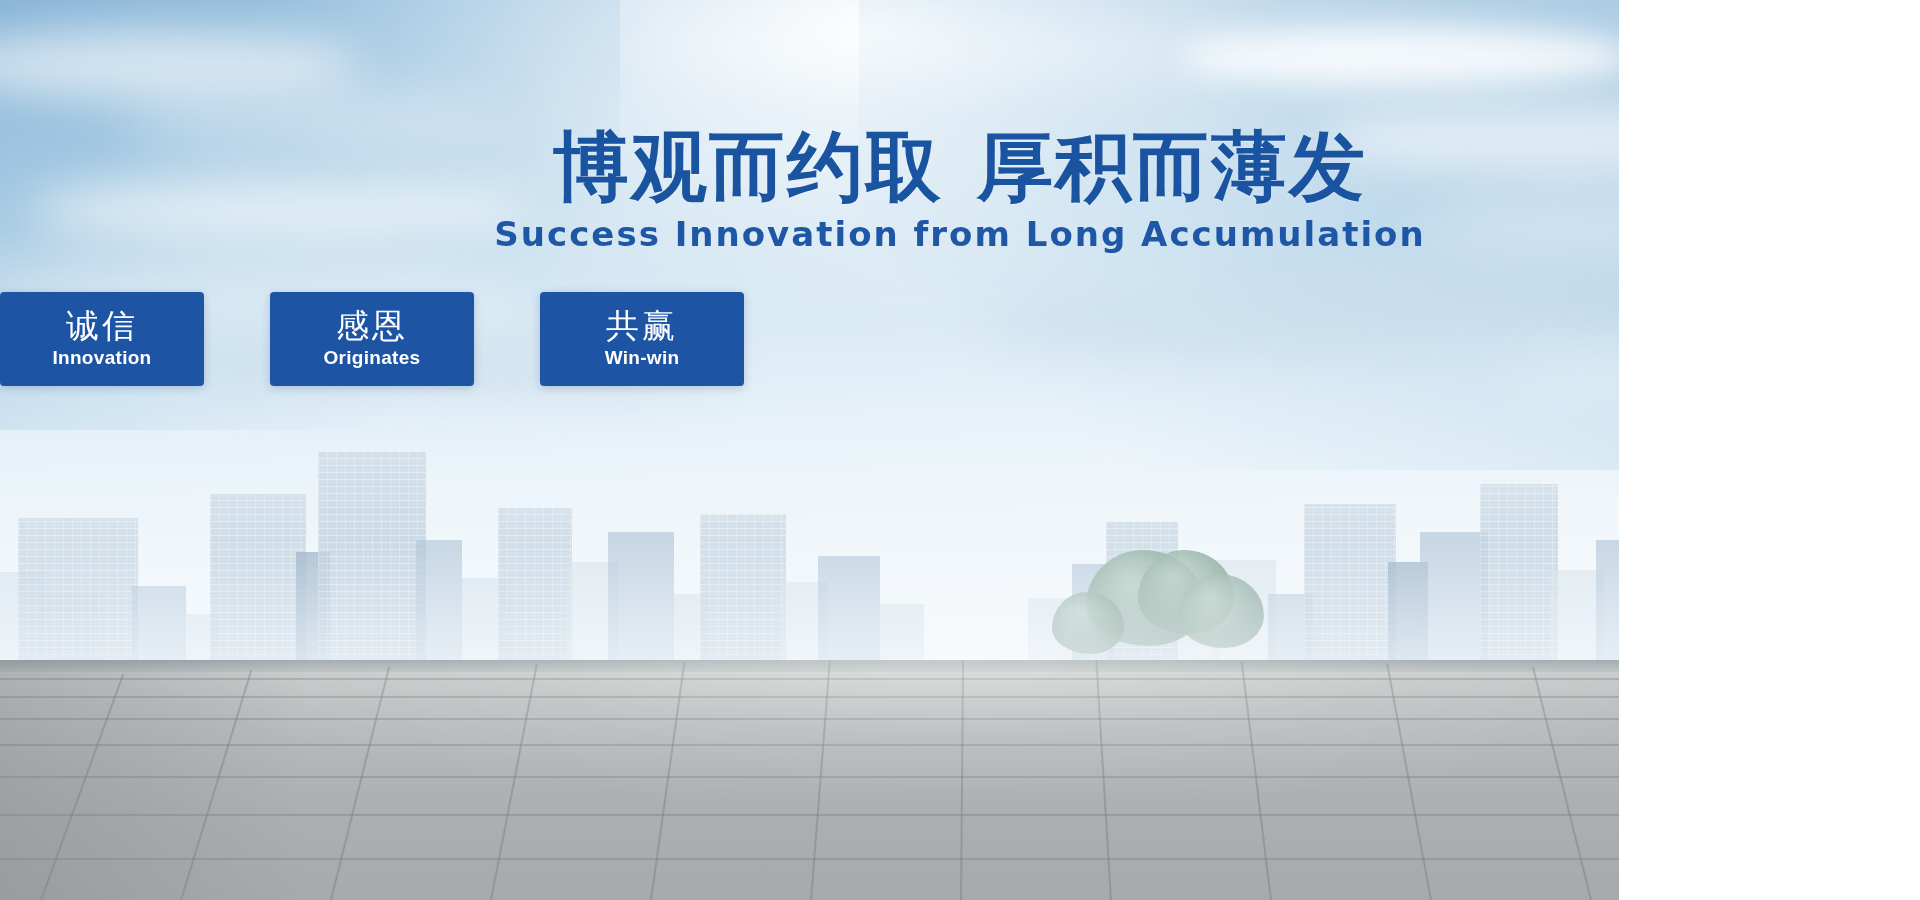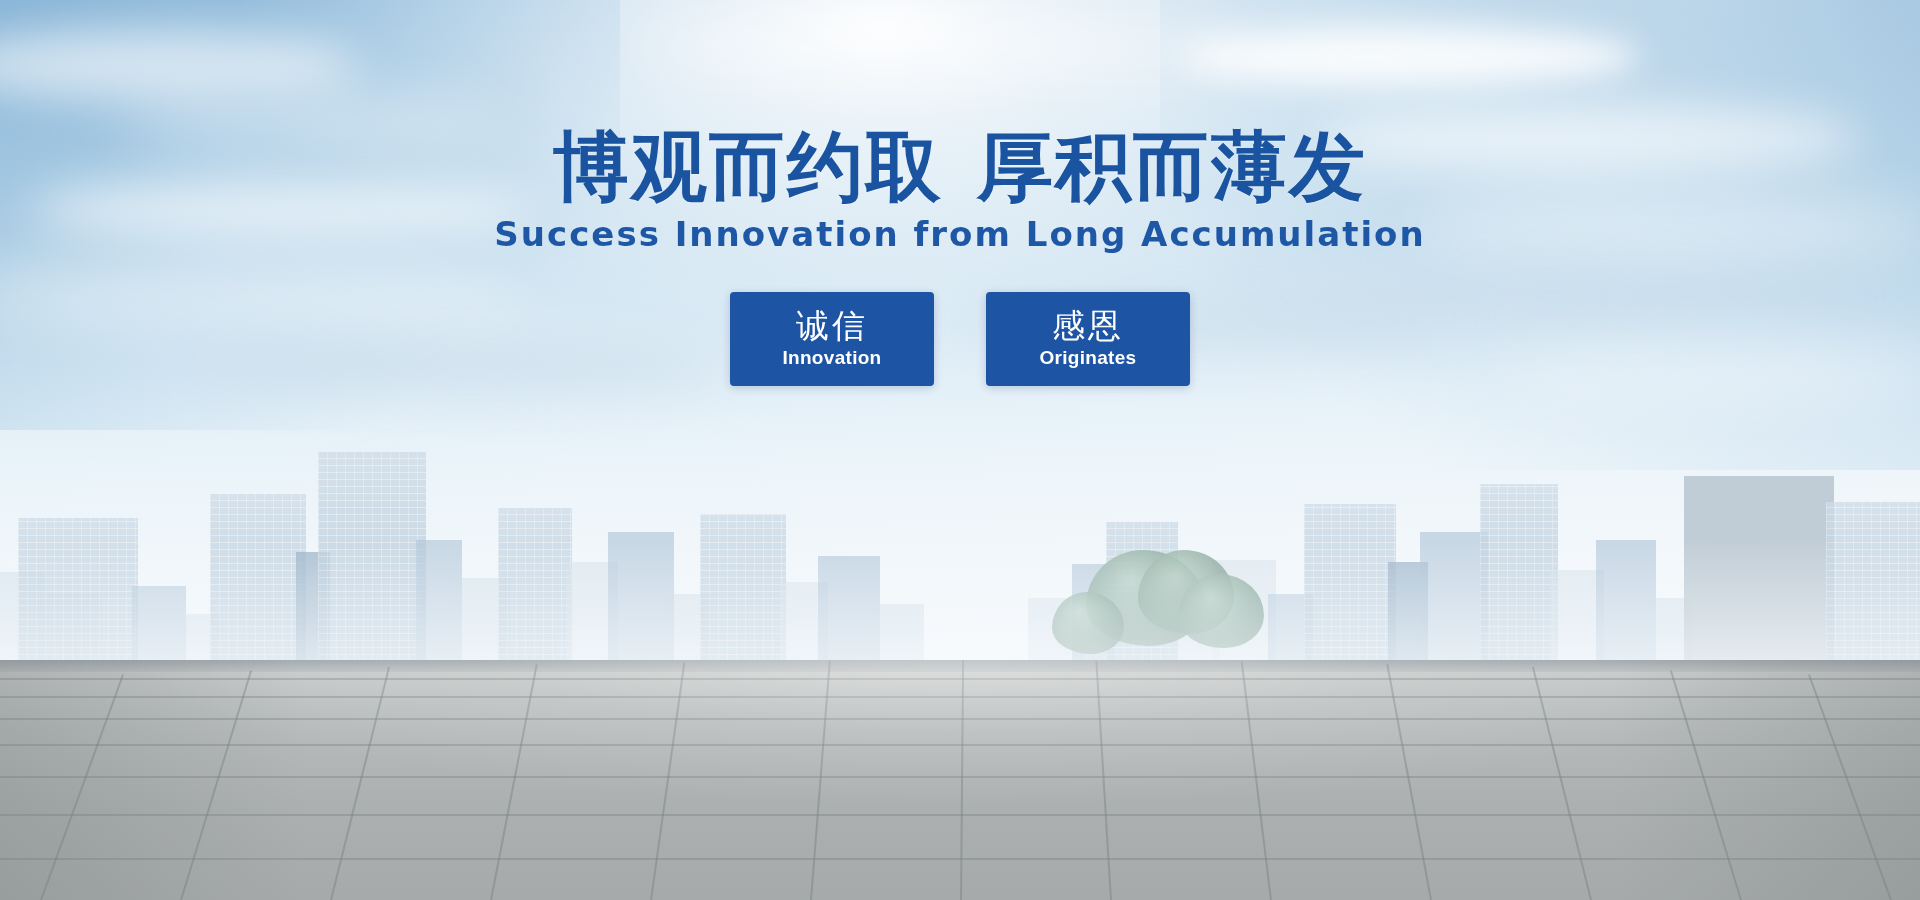--- a/index.html
+++ b/index.html
@@ -7,21 +7,21 @@
     margin: 0;
     padding: 0;
     background: #ffffff;
   }
   body {
     font-family: "Liberation Sans", "DejaVu Sans", sans-serif;
   }
 
   .banner {
     position: relative;
-    width: 1920px;
+    width: 1619px;
     height: 900px;
     overflow: hidden;
     background: #86efac;
     user-select: none;
   }
 
   
   .sky {
     position: absolute;
     left: 0; top: 0;
@@ -234,22 +234,21 @@
     font-weight: 600;
     letter-spacing: 0.6px;
     color: #2159a8;
     font-family: "DejaVu Sans", "Liberation Sans", sans-serif;
   }
 
   
   .values {
     margin-top: 38px;
     display: flex;
-    justify-content: center;
-    gap: 52px;
+    gap: 66px;
   }
   .value-card {
     width: 204px;
     height: 94px;
     background: #1d55a4;
     border-radius: 4px;
     display: flex;
     flex-direction: column;
     align-items: center;
     justify-content: center;
@@ -405,16 +404,20 @@
         <span class="value-cn">诚信</span>
         <span class="value-en">Innovation</span>
       </div>
 
       <div class="value-card">
         <span class="value-cn">感恩</span>
         <span class="value-en">Originates</span>
       </div>
 
 
+      <div class="value-card">
+        <span class="value-cn">共赢</span>
+        <span class="value-en">Win-win</span>
+      </div>
 
     </div>
   </div>
 </div>
 
 </body></html>

